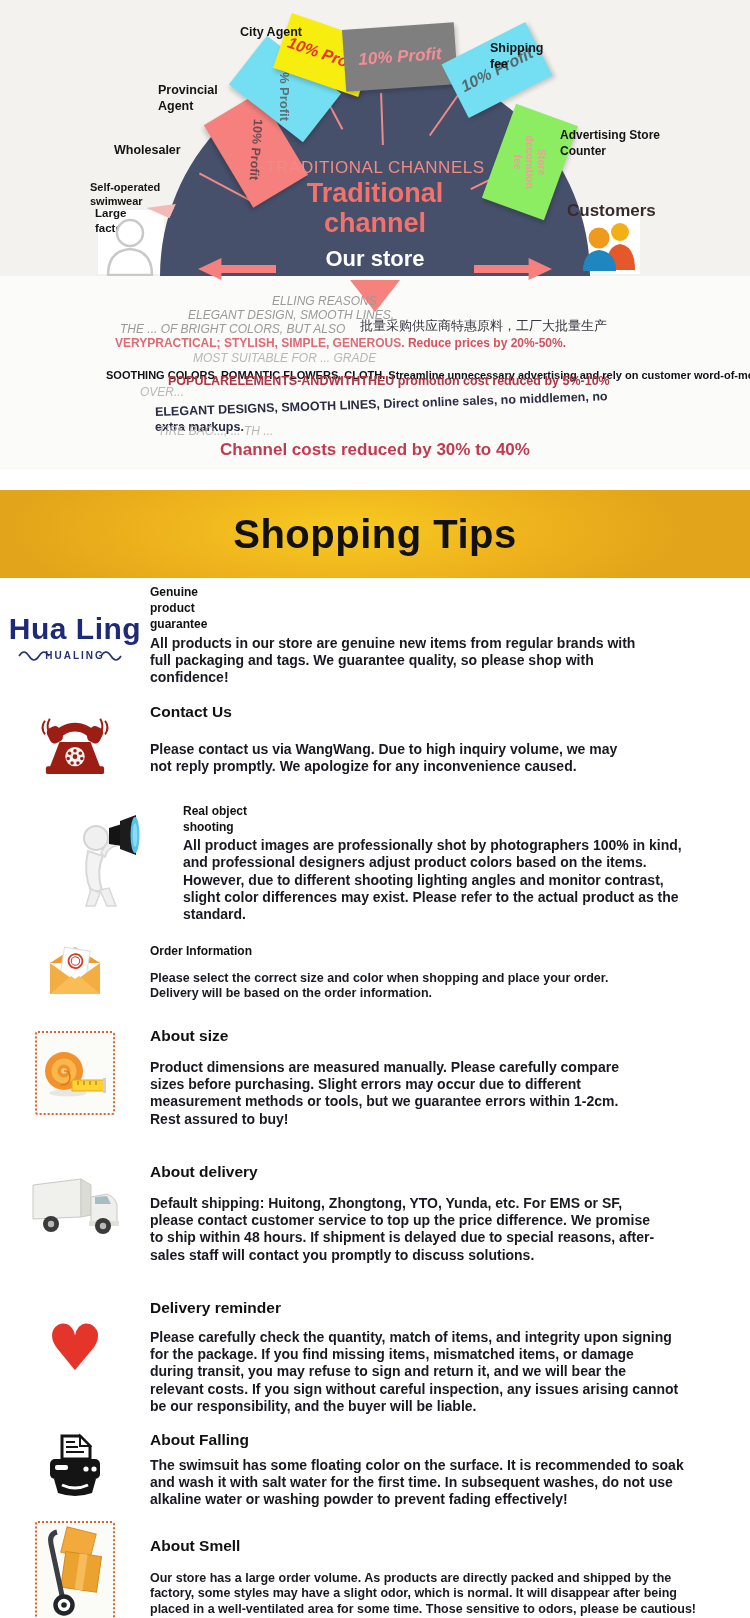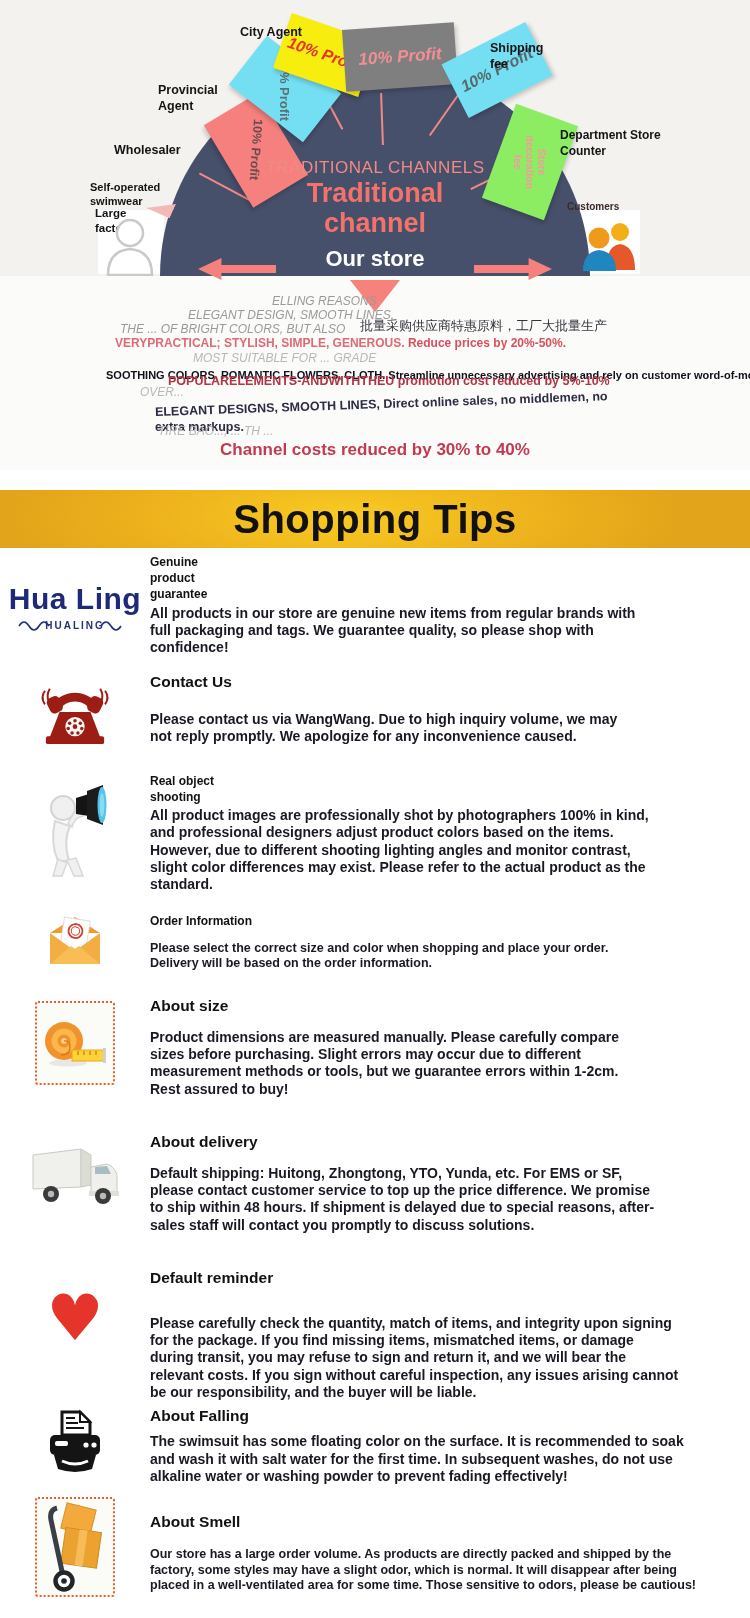--- a/index.html
+++ b/index.html
@@ -27,21 +27,21 @@
   .ray{position:absolute;height:2px;background:#ef8a86;}
   .lbl{position:absolute;font-weight:bold;color:#141414;line-height:1.3;}
   .lbl-advert{left:0;right:0;top:6px;text-align:center;font-size:13.5px;}
   .lbl-city{left:240px;top:24px;font-size:12.5px;}
   .lbl-provincial{left:158px;top:82px;font-size:12.5px;width:72px;}
   .lbl-wholesaler{left:114px;top:142px;font-size:12.5px;}
   .lbl-selfop{left:90px;top:180px;font-size:11px;width:88px;}
   .lbl-factory{left:95px;top:206px;font-size:11.5px;width:52px;}
   .lbl-shipping{left:490px;top:40px;font-size:12.5px;width:60px;}
   .lbl-dept{left:560px;top:128px;font-size:12px;width:132px;}
-  .lbl-customers{left:567px;top:200px;font-size:10px;color:#3a2a2a;}
+  .lbl-customers{left:567px;top:200px;font-size:17px;color:#3a2a2a;}
   .center-caption{position:absolute;left:160px;top:158px;width:430px;text-align:center;color:#f08a85;font-size:17px;letter-spacing:.5px;}
   .center-title{position:absolute;left:160px;width:430px;text-align:center;color:#f4726c;font-size:27px;font-weight:bold;}
   .ct1{top:178px;} .ct2{top:208px;}
   .our-store{position:absolute;left:160px;top:246px;width:430px;text-align:center;color:#ffffff;font-size:22px;font-weight:bold;}
   .arrow{position:absolute;top:258px;width:78px;height:22px;background:#f5807d;}
   .arrow-left{left:198px;clip-path:polygon(0 50%,30% 0,30% 32%,100% 32%,100% 68%,30% 68%,30% 100%);}
   .arrow-right{left:474px;clip-path:polygon(100% 50%,70% 0,70% 32%,0 32%,0 68%,70% 68%,70% 100%);}
   .tri-down{position:absolute;left:350px;top:280px;width:0;height:0;border-left:25px solid transparent;border-right:25px solid transparent;border-top:32px solid #f5827d;}
   
   .rline{position:absolute;white-space:nowrap;}
@@ -56,59 +56,59 @@
   .r5{left:193px;top:351px;}
   .r6{left:106px;top:369px;font-size:11px;font-weight:bold;color:#101018;}
   .r7{left:140px;top:385px;}
   .r8{left:168px;top:374px;font-size:12.5px;font-weight:bold;color:#b03644;}
   .r9{left:155px;top:405px;font-size:12.5px;font-weight:bold;color:#2c2c44;transform:rotate(-2deg);transform-origin:left;}
   .r10{left:155px;top:420px;font-size:12.5px;font-weight:bold;color:#2c2c44;}
   .r11{left:158px;top:424px;}
   .rhl{left:0;right:0;top:440px;text-align:center;font-size:17px;font-weight:bold;color:#c23a50;}
   
   .gap{height:20px;background:#ffffff;}
-  .banner{height:58px;background:radial-gradient(ellipse 340px 90px at 46% 45%,#f8cb21 0%,#eeb31d 55%,#e2a41a 100%);display:flex;align-items:center;justify-content:center;}
+  .banner{height:88px;background:radial-gradient(ellipse 340px 90px at 46% 45%,#f8cb21 0%,#eeb31d 55%,#e2a41a 100%);display:flex;align-items:center;justify-content:center;}
   .banner h1{margin:0;font-size:40px;font-weight:800;color:#111111;letter-spacing:.5px;}
   
   .tips{background:#fff;padding:6px 0 30px 0;}
   .tip{display:grid;grid-template-columns:150px 1fr;}
   .ticon{display:flex;justify-content:center;align-items:flex-start;}
   .ttext{padding-right:26px;}
   .ttext h3{margin:0;color:#111;}
   .ttext p{margin:0;font-weight:bold;color:#191923;font-size:14px;line-height:1.24;}
   .h-sm{font-size:12px;line-height:1.35;}
   .h-lg{font-size:15.5px;}
   .tip-1{min-height:96px;}
   .tip-1 h3{max-width:80px;}
   .tip-1 p{max-width:505px;margin-top:2px;}
   .brandbox{margin-top:28px;text-align:center;}
   .brand-name{font-size:30px;font-weight:800;color:#1e2a78;letter-spacing:.5px;}
   .tip-2{min-height:102px;margin-top:8px;}
   .tip-2 h3{margin-top:8px;}
   .tip-2 p{max-width:475px;margin-top:20px;}
   .tip-2 .ticon{padding-top:18px;}
-  .tip-3{min-height:134px;}
+  .tip-3{min-height:134px;padding-left:33px;}
   .tip-3 h3{max-width:84px;margin-top:6px;}
   .tip-3 p{max-width:505px;margin-top:2px;}
   .tip-3 .ticon{padding-top:14px;}
   .tip-4{min-height:90px;}
   .tip-4 h3{margin-top:12px;}
   .tip-4 p{max-width:475px;font-size:12.5px;margin-top:12px;}
   .tip-4 .ticon{padding-top:14px;}
   .tip-5{min-height:128px;}
   .tip-5 h3{margin-top:6px;}
   .tip-5 p{max-width:490px;margin-top:14px;}
   .tip-5 .ticon{padding-top:10px;}
   .tip-6{min-height:134px;margin-top:6px;}
   .tip-6 h3{margin-top:8px;}
   .tip-6 p{max-width:515px;margin-top:14px;}
   .tip-6 .ticon{padding-top:16px;}
   .tip-7{min-height:132px;margin-top:4px;}
   .tip-7 h3{margin-top:6px;}
-  .tip-7 p{max-width:530px;margin-top:28px;}
+  .tip-7 p{max-width:530px;margin-top:12px;}
   .tip-7 .ticon{padding-top:26px;}
   .tip-8{min-height:92px;}
   .tip-8 h3{margin-top:6px;}
   .tip-8 p{max-width:545px;margin-top:8px;}
   .tip-8 .ticon{padding-top:8px;}
   .tip-9{min-height:112px;margin-top:4px;}
   .tip-9 h3{margin-top:16px;}
   .tip-9 p{max-width:548px;font-size:12.5px;margin-top:16px;}
   .dotted-box{border:2px dotted #e2622b;background:#fbfbf8;border-radius:3px;display:flex;align-items:center;justify-content:center;}
   .tape-box{width:76px;height:80px;}
@@ -151,21 +151,21 @@
     <div class="seg seg-store">
         <span>Store decoration fee</span>
       </div>
 
     <div class="lbl lbl-city">City Agent</div>
     <div class="lbl lbl-provincial">Provincial Agent</div>
     <div class="lbl lbl-wholesaler">Wholesaler</div>
     <div class="lbl lbl-selfop">Self-operated swimwear</div>
     <div class="lbl lbl-factory">Large factory</div>
     <div class="lbl lbl-shipping">Shipping fee</div>
-    <div class="lbl lbl-dept">Department Store Counter</div>
+    <div class="lbl lbl-dept">Advertising Store Counter</div>
     <div class="lbl lbl-customers">Customers</div>
 
     <div class="center-caption">TRADITIONAL CHANNELS</div>
     <div class="center-title ct2">channel</div>
     <div class="center-title ct1">Traditional</div>
     <div class="our-store">Our store</div>
     <div class="arrow arrow-left"></div>
     <div class="arrow arrow-right"></div>
 
     <svg style="position:absolute;left:101px;top:214px;" width="58" height="62" viewBox="0 0 58 62">
@@ -340,21 +340,21 @@
         <h3 class="h-lg">About delivery</h3>
         <p>Default shipping: Huitong, Zhongtong, YTO, Yunda, etc. For EMS or SF, please contact customer service to top up the price difference. We promise to ship within 48 hours. If shipment is delayed due to special reasons, after-sales staff will contact you promptly to discuss solutions.</p>
       </div>
     </section>
 
     <section class="tip tip-7">
       <div class="ticon">
         <div class="heart-glyph">♥</div>
       </div>
       <div class="ttext">
-        <h3 class="h-lg">Default reminder</h3>
+        <h3 class="h-lg">Delivery reminder</h3>
         <p>Please carefully check the quantity, match of items, and integrity upon signing for the package. If you find missing items, mismatched items, or damage during transit, you may refuse to sign and return it, and we will bear the relevant costs. If you sign without careful inspection, any issues arising cannot be our responsibility, and the buyer will be liable.</p>
       </div>
     </section>
 
     <section class="tip tip-8">
       <div class="ticon">
         <svg width="58" height="66" viewBox="0 0 58 66">
           <path d="M16 3 H34 L44 13 V26 H16 Z" fill="#ffffff" stroke="#141414" stroke-width="3"></path>
           <polygon points="34,3 34,13 44,13" fill="#ffffff" stroke="#141414" stroke-width="2"></polygon>
           <g stroke="#141414" stroke-width="2">

